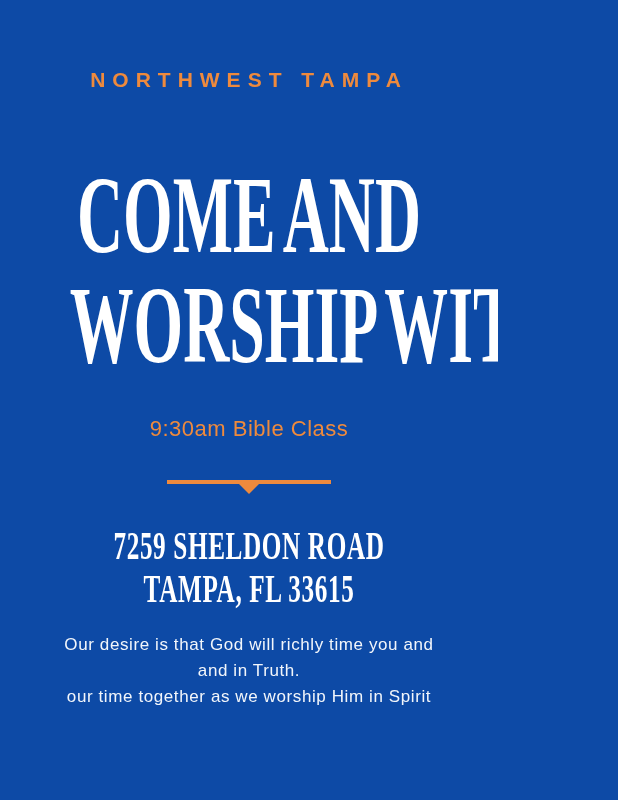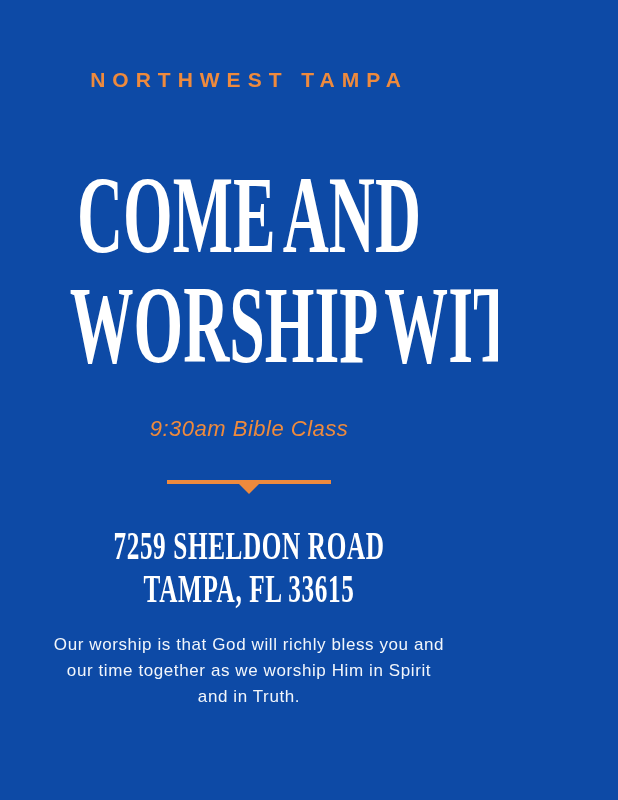--- a/index.html
+++ b/index.html
@@ -46,21 +46,20 @@
     transform: scaleX(0.58);
     transform-origin: 50% 50%;
     white-space: nowrap;
     word-spacing: -0.08em;
   }
   
   .schedule {
     margin-top: 32px;
     text-align: center;
     color: var(--accent-orange);
-    font-style: italic;
     font-size: 22px;
     line-height: 34px;
     letter-spacing: 0.5px;
   }
   
   .divider {
     margin-top: 34px;
     position: relative;
     width: 164px;
     height: 15px;
@@ -129,18 +128,18 @@
     <span class="divider-rule"></span>
     <span class="divider-arrow"></span>
   </div>
 
   <div class="address">
     <div>7259 SHELDON ROAD</div>
     <div>TAMPA, FL 33615</div>
   </div>
 
   <div class="message">
-    <div>Our worship is that God will richly bless you and</div>
+    <div>Our desire is that God will richly time you and</div>
+    <div>and in Truth.</div>
     <div>our time together as we worship Him in Spirit</div>
-    <div>and in Truth.</div>
   </div>
 
 </div>
 
 </body></html>

